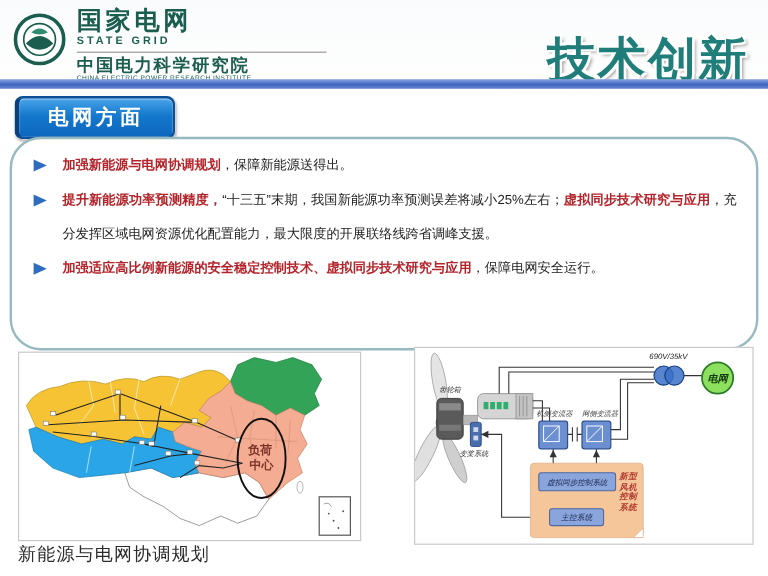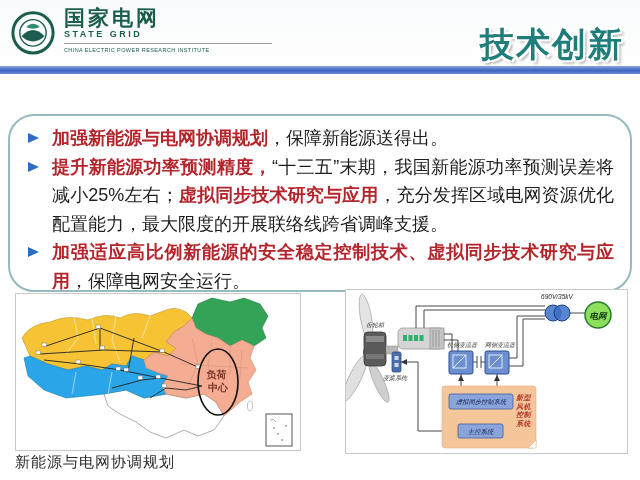--- a/index.html
+++ b/index.html
@@ -12,40 +12,40 @@
   .brand{position:absolute;left:10px;top:6px;display:flex;align-items:flex-start;}
   .brand-logo{width:46px;height:52px;margin-top:2px;}
   .brand-text{margin-left:8px;}
   .brand-cn{font-size:21px;font-weight:bold;color:#1b5e4f;letter-spacing:3px;line-height:23px;}
   .brand-en{font-size:9px;font-weight:bold;color:#1b5e4f;letter-spacing:2.5px;line-height:10px;}
   .brand-divider{border-top:1px solid #9a9a9a;width:208px;margin:4px 0 3px;}
   .inst-cn{font-size:14.5px;font-weight:bold;color:#1b5e4f;letter-spacing:1.5px;line-height:16px;}
   .inst-en{font-size:5.5px;color:#1b5e4f;letter-spacing:0.4px;}
   .page-title{
     position:absolute;right:16px;top:22px;
-    font-size:34px;font-weight:bold;color:#1f7e79;letter-spacing:2px;
+    font-size:40px;font-weight:bold;color:#1f7e79;letter-spacing:2px;
     text-shadow:-2px -2px 0 #fff,2px -2px 0 #fff,-2px 2px 0 #fff,2px 2px 0 #fff,3px 3px 3px rgba(40,40,40,.45);
   }
   .blue-band{position:absolute;left:0;top:66px;width:640px;height:8px;
     background:linear-gradient(180deg,#8ca6e0 0%,#3c64c0 55%,#6d89d2 100%);}
   
   .badge{
     position:absolute;left:12px;top:80px;padding:4px 24px 5px;
     background:linear-gradient(180deg,#49a4ea 0%,#1478cc 45%,#0d67be 100%);
     border:2px solid #0a4f98;border-left:4px solid #083f7c;border-radius:7px;
     color:#fff;font-size:17px;font-weight:bold;letter-spacing:3px;
     box-shadow:inset 0 1px 1px rgba(255,255,255,.55),1px 2px 2px rgba(0,0,0,.25);
   }
   
   .content-box{
     position:absolute;left:8px;top:114px;width:620px;height:174px;
     background:#fff;border:2px solid #96bac0;border-radius:26px;
   }
   .bullets{list-style:none;margin:8px 16px 0 14px;padding:0;}
-  .bullet{position:relative;padding-left:28px;font-size:18px;line-height:28.5px;
+  .bullet{position:relative;padding-left:28px;font-size:11px;line-height:28.5px;
     color:#1d1d1d;text-align:justify;}
   .bullet .em{color:#b3242b;font-weight:bold;}
   .marker{position:absolute;left:4px;top:9px;width:0;height:0;
     border-left:11px solid #2e6cc0;border-top:5.5px solid transparent;border-bottom:5.5px solid transparent;}
   
   .fig{position:absolute;background:#fff;border:1px solid #c9c9c9;}
   .fig-left{left:15px;top:293px;width:284px;height:156px;}
   .fig-right{left:345px;top:289px;width:281px;height:163px;font-style:italic;}
   .fig svg{display:block;width:100%;height:100%;}
   .caption{position:absolute;text-align:left;font-size:15px;color:#2b2b2b;letter-spacing:1px;}
@@ -66,26 +66,28 @@
     <svg class="brand-logo" viewBox="0 0 40 44">
       <circle cx="20" cy="21" r="17.5" fill="none" stroke="#1b5e4f" stroke-width="2.6"></circle>
       <circle cx="20" cy="21" r="11.5" fill="#fff" stroke="#1b5e4f" stroke-width="1.2"></circle>
       <path d="M10,24 Q20,13 30,24 Q20,33 10,24 Z" fill="#1b5e4f"></path>
       <path d="M14,16 Q20,10 26,16 Q20,19 14,16 Z" fill="#2e8b6e"></path>
     </svg>
     <div class="brand-text">
       <div class="brand-cn">国家电网</div>
       <div class="brand-en">STATE GRID</div>
       <div class="brand-divider"></div>
+      <div class="inst-cn">中国电力科学研究院</div>
       <div class="inst-en">CHINA ELECTRIC POWER RESEARCH INSTITUTE</div>
     </div>
   </div>
   <div class="page-title">技术创新</div>
   <div class="blue-band"></div>
 
+  <div class="badge">电网方面</div>
 
   <div class="content-box">
     <ul class="bullets">
         <li class="bullet"><span class="marker"></span><span class="em">加强新能源与电网协调规划</span><span class="plain">，保障新能源送得出。</span></li>
         <li class="bullet"><span class="marker"></span><span class="em">提升新能源功率预测精度，</span><span class="plain">“十三五”末期，我国新能源功率预测误差将减小25%左右；</span><span class="em">虚拟同步技术研究与应用</span><span class="plain">，充分发挥区域电网资源优化配置能力，最大限度的开展联络线跨省调峰支援。</span></li>
         <li class="bullet"><span class="marker"></span><span class="em">加强适应高比例新能源的安全稳定控制技术、虚拟同步技术研究与应用</span><span class="plain">，保障电网安全运行。</span></li>
       </ul>
   </div>
 
   <div class="fig fig-left">

